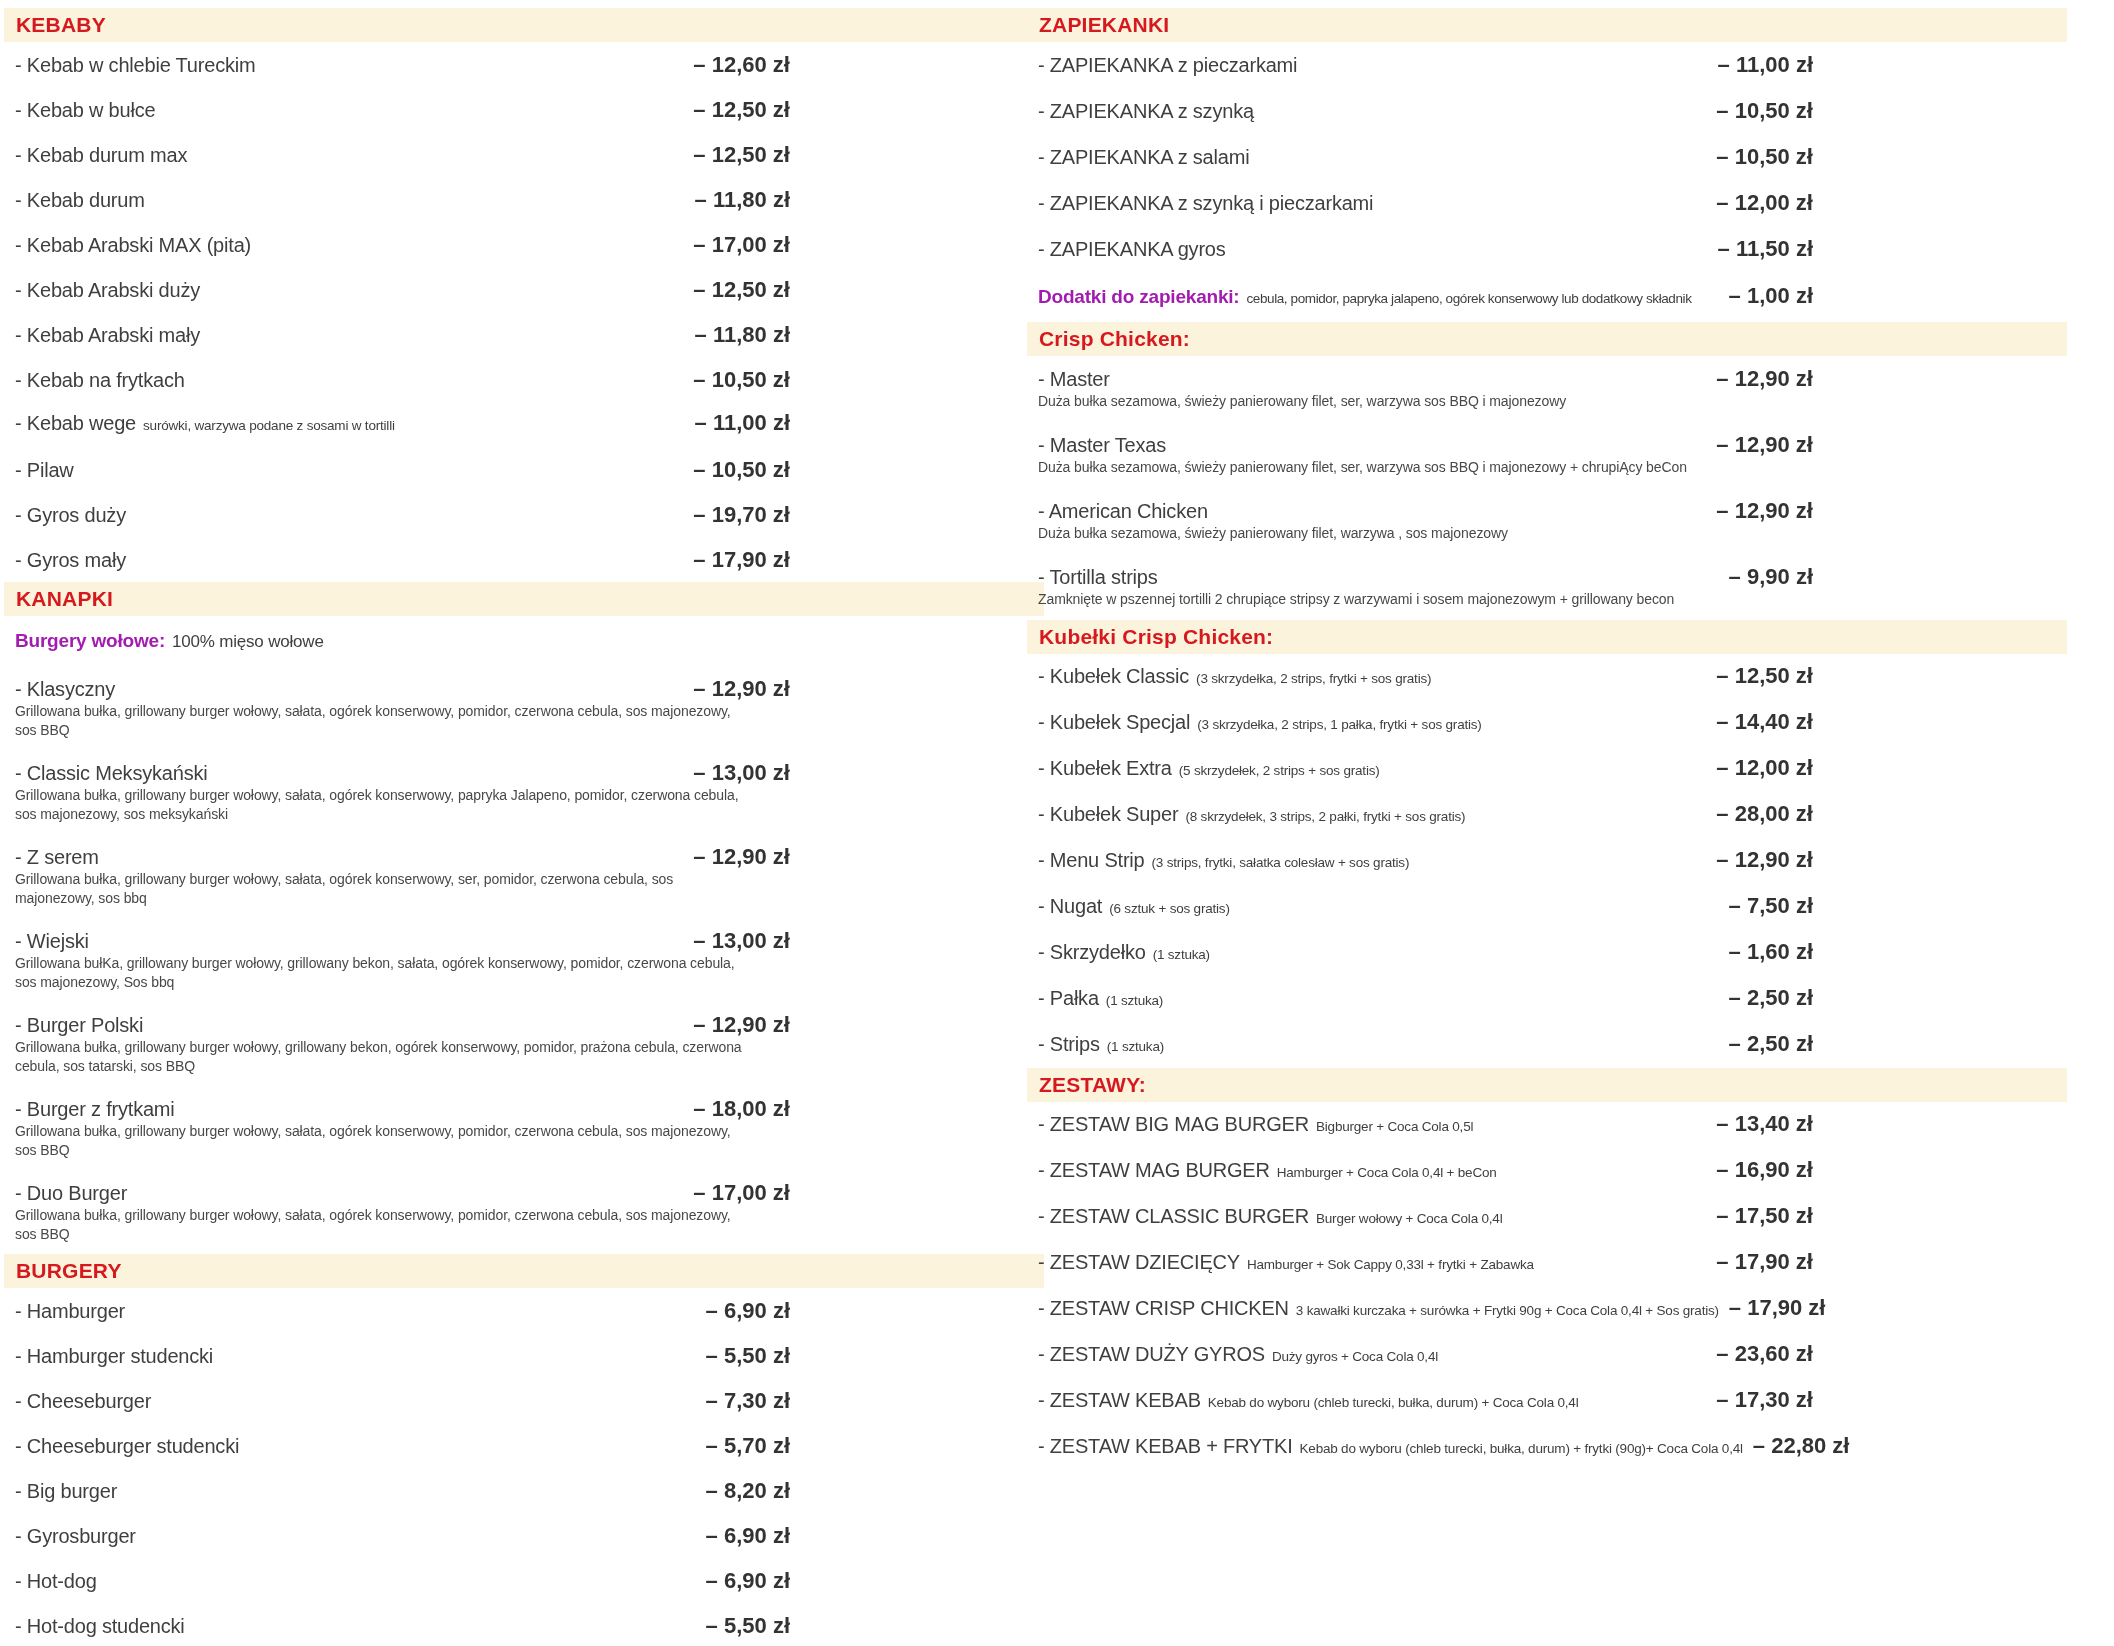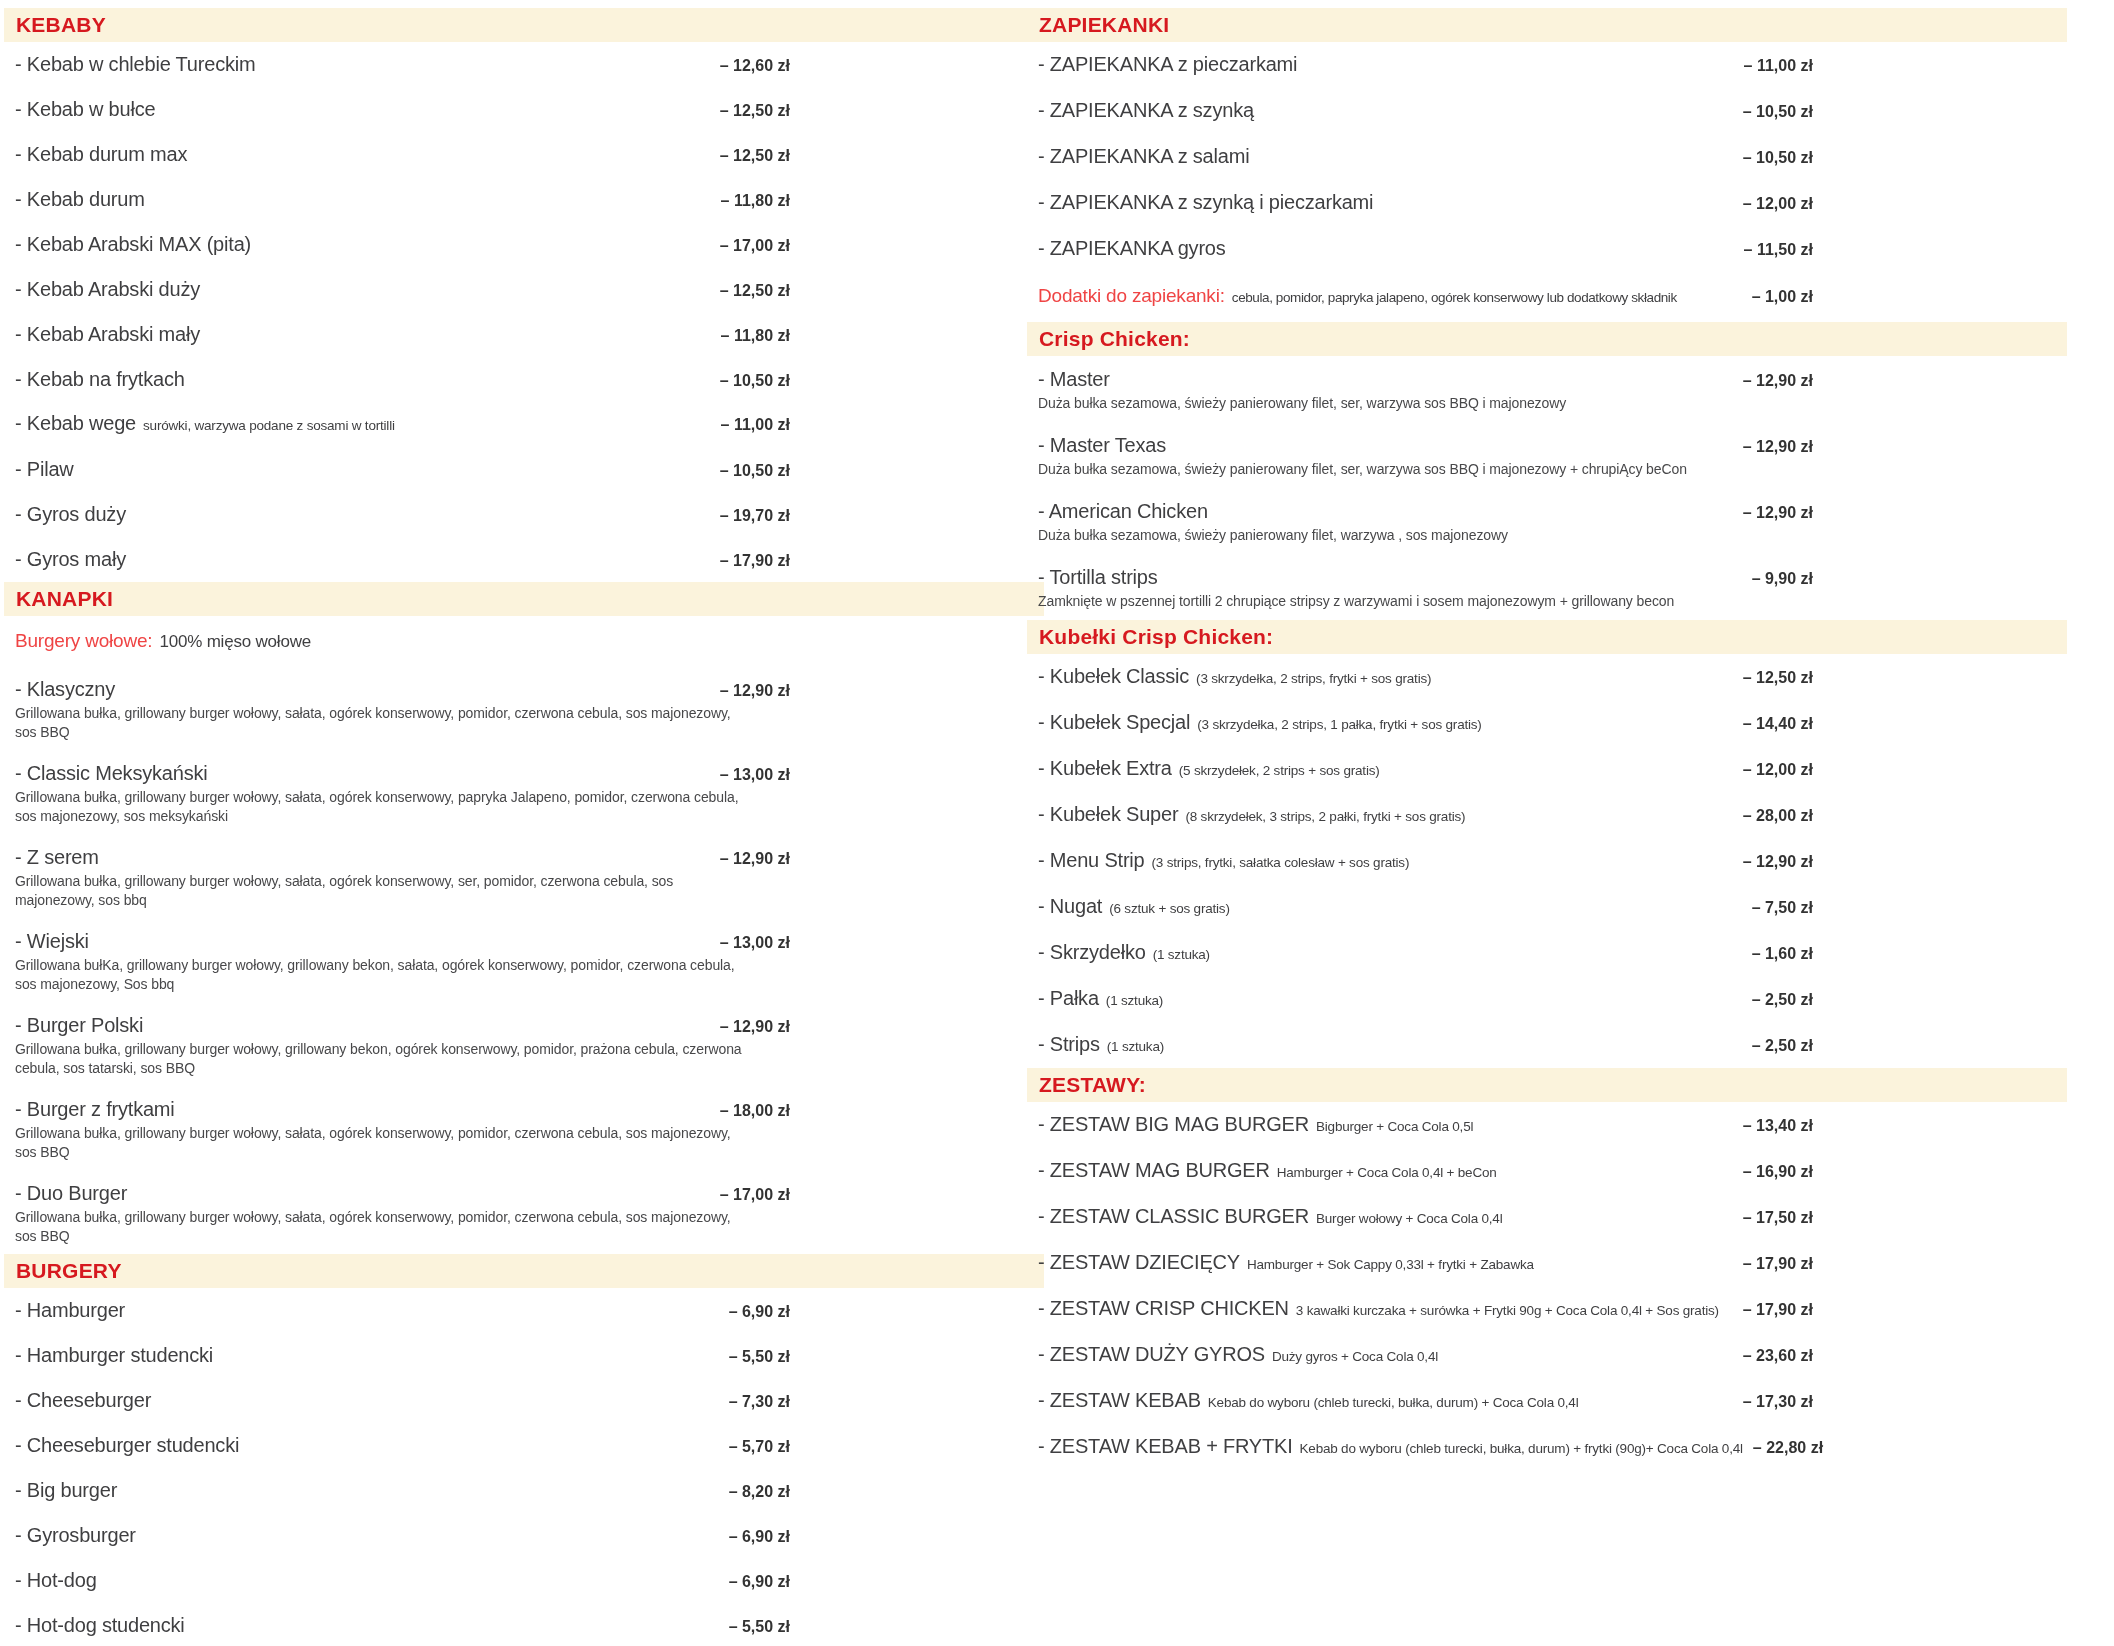--- a/index.html
+++ b/index.html
@@ -39,28 +39,28 @@
   }
   .row-simple{display:flex;align-items:center;}
   .col-left .row-simple{height:45px;}
   .col-right .row-simple{height:46px;}
   .row-note{height:50px;display:flex;align-items:center;}
   .line{display:flex;align-items:baseline;width:100%;line-height:26px;}
   .item-name{
     font-size:20px;color:var(--text);font-weight:400;
     letter-spacing:-0.2px;white-space:nowrap;
   }
-  .item-name.bold{font-weight:400;font-size:19px;color:#ef4444;}
+  .item-name.bold{font-weight:700;font-size:19px;color:#a21caf;}
   .item-inline{
     font-size:13.5px;color:var(--text);
     margin-left:7px;letter-spacing:-0.2px;white-space:nowrap;
   }
   .item-price{
     margin-left:auto;padding-left:10px;
-    font-size:16px;font-weight:700;color:var(--price);
+    font-size:22px;font-weight:700;color:var(--price);
     white-space:nowrap;
   }
   .row-desc{padding-top:10px;}
   [data-variant="burgers"] .row-desc{height:84px;}
   [data-variant="crisp"] .row-desc{height:66px;}
   .item-desc{
     font-size:14px;line-height:19px;color:var(--desc);
     letter-spacing:-0.1px;
     max-width:740px;
   }

